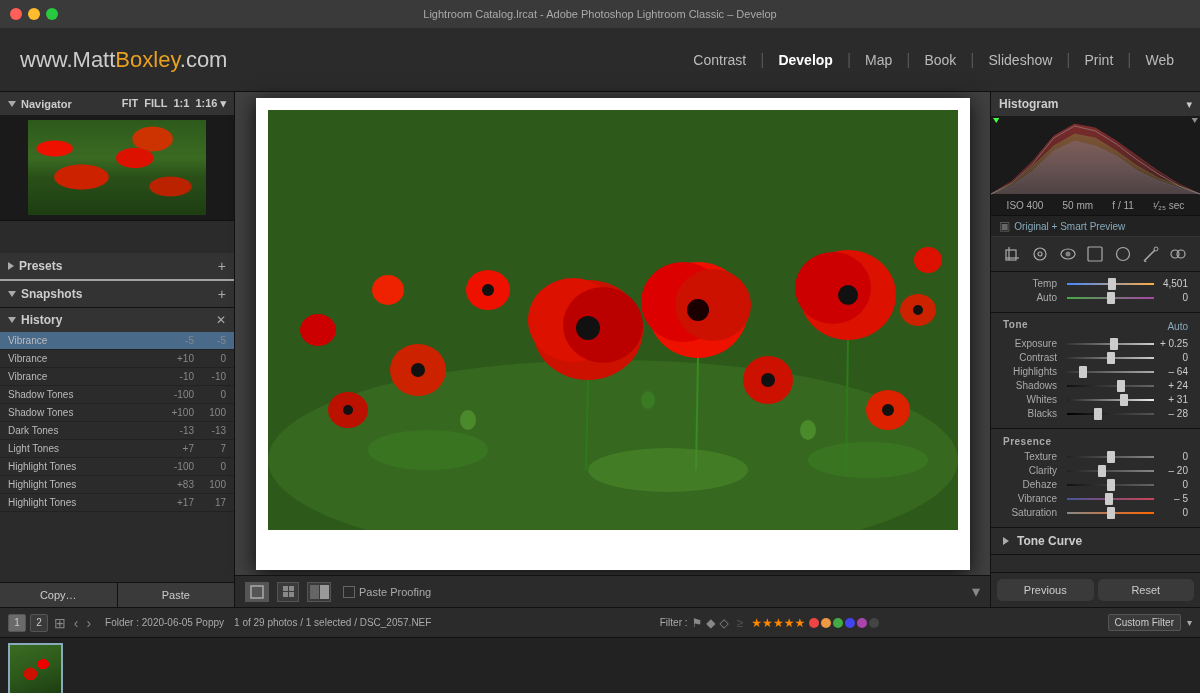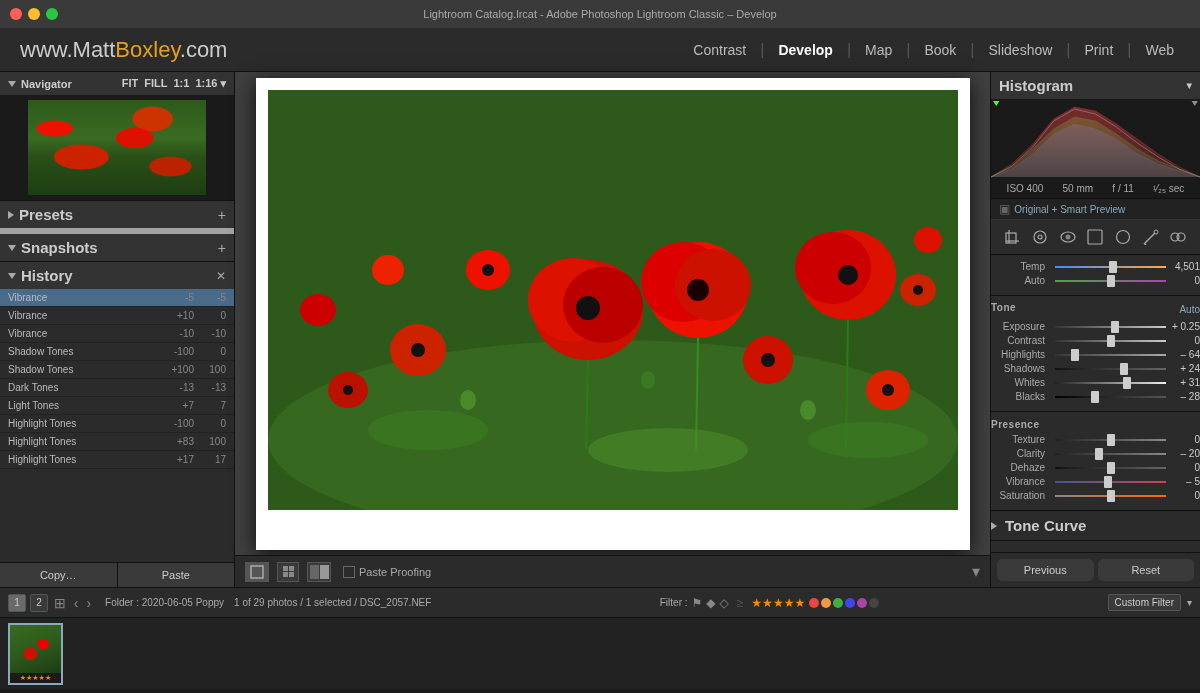--- a/index.html
+++ b/index.html
@@ -8,21 +8,21 @@
     
     #title-bar { height: 28px; background: #3a3a3a; display: flex; align-items: center; justify-content: center; position: relative; }
     #window-controls { position: absolute; left: 10px; display: flex; gap: 6px; align-items: center; }
     .window-btn { width: 12px; height: 12px; border-radius: 50%; cursor: pointer; }
     .btn-close { background: #ff5f57; }
     .btn-min { background: #febc2e; }
     .btn-max { background: #28c840; }
     #title-text { font-size: 11px; color: #aaa; }
     
     
-    #menu-bar { height: 44px; background: #2b2b2b; display: flex; align-items: center; justify-content: space-between; padding: 0 20px; border-bottom: 1px solid #111; }
+    #menu-bar { height: 64px; background: #2b2b2b; display: flex; align-items: center; justify-content: space-between; padding: 0 20px; border-bottom: 1px solid #111; }
     #logo { font-size: 22px; color: #ccc; font-weight: 300; }
     #logo span { color: #e8a020; }
     #nav-menu { display: flex; align-items: center; gap: 8px; }
     .nav-item { color: #bbb; font-size: 14px; cursor: pointer; padding: 4px 6px; }
     .nav-item.active { color: #fff; font-weight: 700; }
     .nav-sep { color: #555; font-size: 16px; }
     
     
     #main { display: flex; height: calc(693px - 28px - 48px - 30px - 72px); }
     
@@ -38,27 +38,27 @@
     .nav-thumb-placeholder { width: 178px; height: 95px; background: linear-gradient(135deg, #8b1a1a 0%, #2d5a1b 30%, #c41e1e 60%, #1a4a1a 100%); position: relative; overflow: hidden; }
     .poppy-preview { width: 100%; height: 100%; background: 
       radial-gradient(ellipse at 30% 60%, #cc2200 15%, transparent 16%),
       radial-gradient(ellipse at 60% 40%, #dd1100 12%, transparent 13%),
       radial-gradient(ellipse at 80% 70%, #bb2200 10%, transparent 11%),
       radial-gradient(ellipse at 15% 30%, #ee1100 8%, transparent 9%),
       radial-gradient(ellipse at 70% 20%, #cc3300 11%, transparent 12%),
       linear-gradient(180deg, #2d5a1b 0%, #3a6b22 40%, #2a5018 60%, #1d3d12 100%); }
     
     
-    #presets { border-bottom: 6px solid #a3a3a3; }
+    #presets { border-bottom: 2px solid #a3a3a3; margin-top: 32px; }
     #presets-header { display: flex; align-items: center; justify-content: space-between; padding: 5px 8px; background: #333; cursor: pointer; }
     .panel-header-left { display: flex; align-items: center; gap: 5px; }
     .triangle { width: 0; height: 0; border-style: solid; }
     .tri-right { border-width: 4px 0 4px 6px; border-color: transparent transparent transparent #aaa; }
     .tri-down { border-width: 6px 4px 0 4px; border-color: #aaa transparent transparent transparent; }
-    .panel-title { font-size: 15px; color: #ccc; font-weight: 600; }
+    .panel-title { font-size: 12px; color: #ccc; font-weight: 600; }
     .panel-add { color: #aaa; font-size: 14px; cursor: pointer; }
     
     
     #snapshots { border-bottom: 1px solid #111; }
     #snapshots-header { display: flex; align-items: center; justify-content: space-between; padding: 5px 8px; background: #333; cursor: pointer; }
     
     
     #history { flex: 1; overflow: hidden; display: flex; flex-direction: column; }
     #history-header { display: flex; align-items: center; justify-content: space-between; padding: 5px 8px; background: #333; cursor: pointer; }
     .history-x { color: #aaa; cursor: pointer; font-size: 12px; }
@@ -125,21 +125,21 @@
     
     #tool-icons { display: flex; align-items: center; justify-content: space-around; padding: 6px 8px; border-bottom: 1px solid #111; }
     .tool-icon { width: 22px; height: 22px; display: flex; align-items: center; justify-content: center; cursor: pointer; border-radius: 2px; }
     .tool-icon svg { width: 16px; height: 16px; }
     
     
     #develop-panels { flex: 1; overflow-y: auto; }
     #develop-panels::-webkit-scrollbar { width: 4px; }
     #develop-panels::-webkit-scrollbar-thumb { background: #555; }
     
-    .develop-section { border-bottom: 1px solid #111; padding: 6px 0; }
+    .develop-section { border-bottom: 1px solid #111; padding: 6px 12px; }
     .section-title { font-size: 10px; color: #aaa; text-align: center; margin-bottom: 4px; font-weight: 600; letter-spacing: 0.5px; }
     .section-auto { float: right; font-size: 10px; color: #8ab; cursor: pointer; }
     
     .slider-row { display: flex; align-items: center; margin-bottom: 3px; }
     .slider-label { width: 60px; font-size: 10px; color: #aaa; text-align: right; padding-right: 6px; flex-shrink: 0; }
     .slider-track { flex: 1; height: 2px; background: #555; position: relative; margin: 0 4px; }
     .slider-thumb { width: 8px; height: 12px; background: #ccc; border-radius: 1px; position: absolute; top: -5px; cursor: pointer; transform: translateX(-4px); }
     .slider-value { width: 30px; font-size: 10px; color: #ccc; text-align: right; flex-shrink: 0; }
     
     

